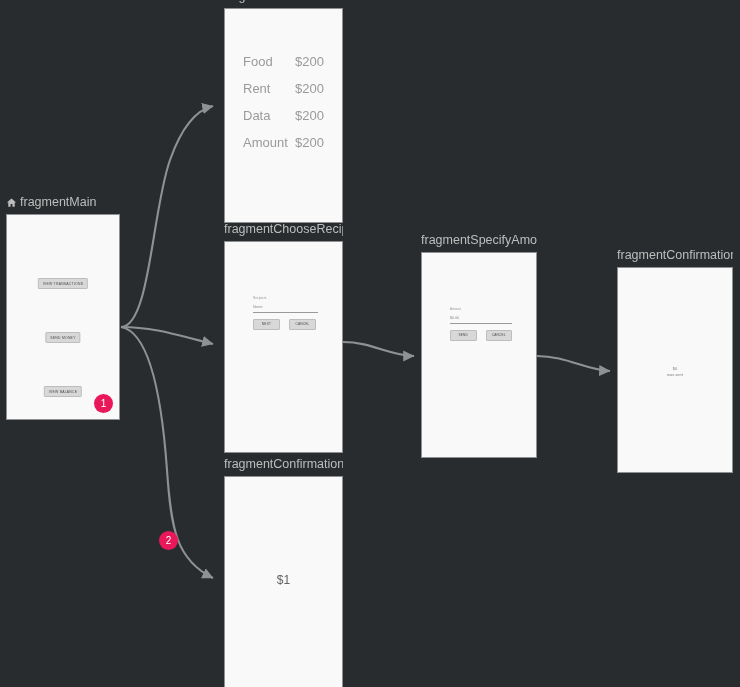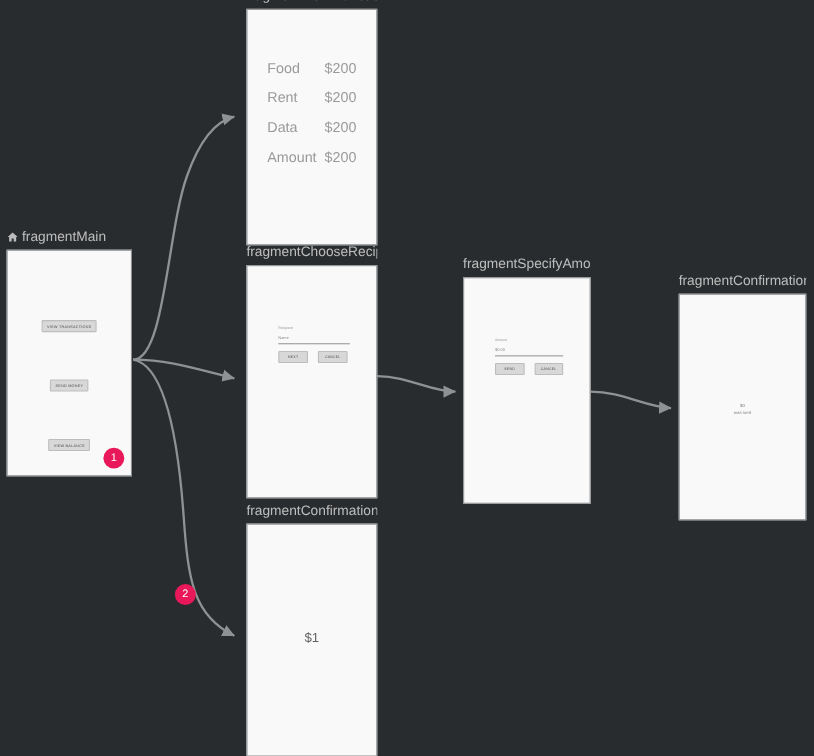--- a/index.html
+++ b/index.html
@@ -186,21 +186,21 @@
           <span class="tx-amt">$200</span>
         </div>
         <div class="tx-row">
           <span>Amount</span>
           <span class="tx-amt">$200</span>
         </div>
       </div>
     </div>
   </div>
 
-  <div class="node" style="left:6px; top:208px; width:94px;">
+  <div class="node" style="left:6px; top:195px; width:94px;">
     <div class="node-label">
       <span class="home-icon">
         <svg viewBox="0 0 24 24" width="11" height="11" fill="#bdbdbd">
           <path d="M12 3 L22 12 h-3 v9 h-5 v-6 h-4 v6 H5 v-9 H2 Z"></path>
         </svg>
       </span>
       <span>fragmentMain</span>
     </div>
     <div class="node-frame" style="width:114px; height:206px;">
       <div class="main-btn" style="top:63px;">VIEW TRANSACTIONS</div>

